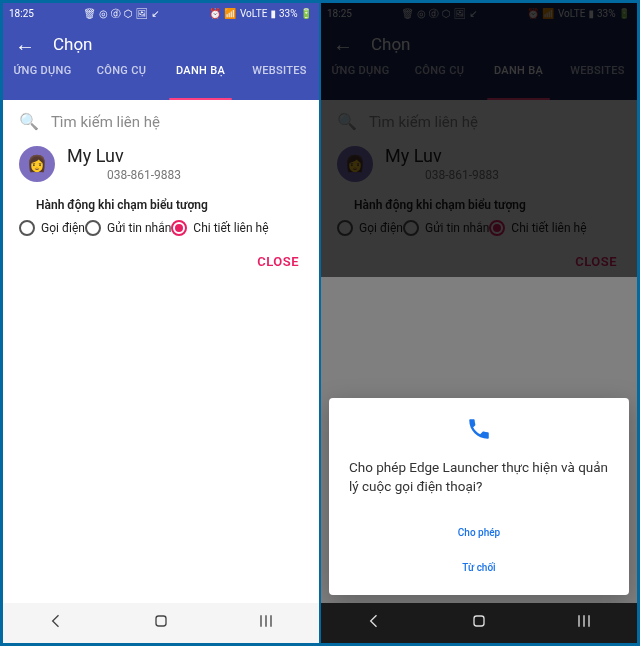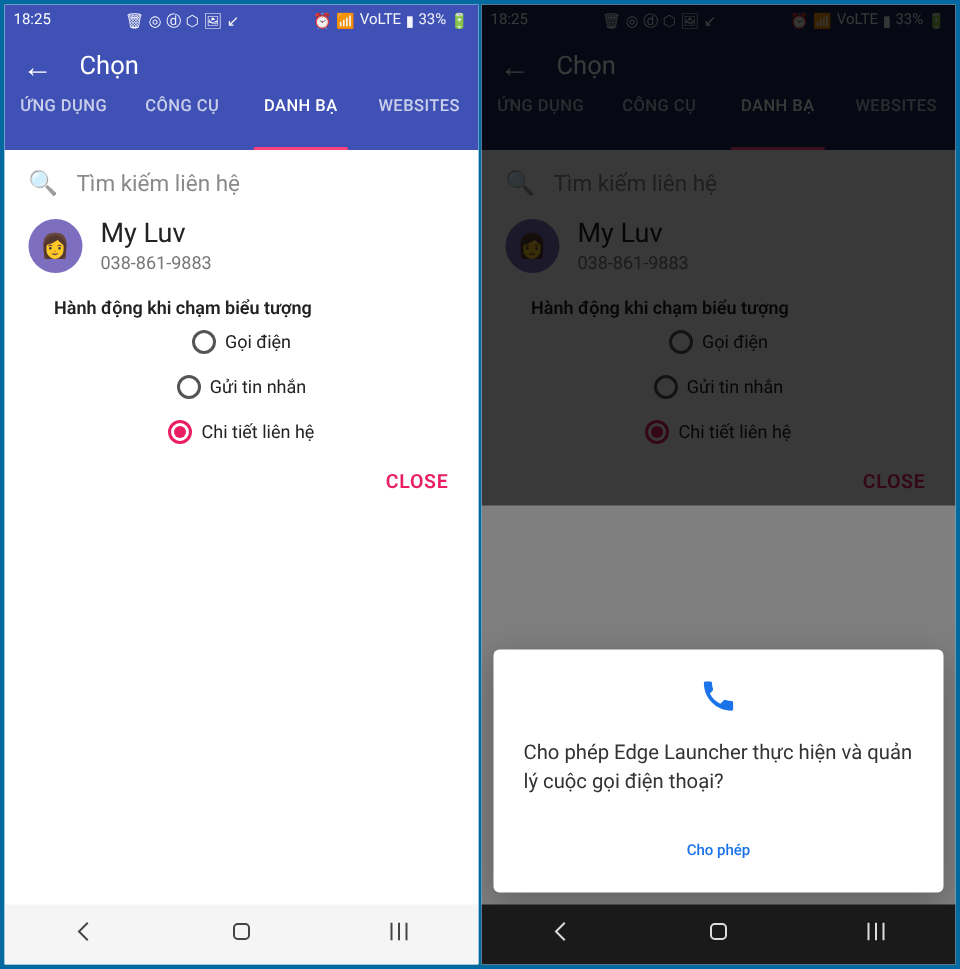--- a/index.html
+++ b/index.html
@@ -28,25 +28,25 @@
 
   .body { position:relative; height:calc(100% - 21px - 40px - 36px - 40px); background:#fff; overflow:hidden; }
   .phone.right .body { background:#fff; }
 
   .search { display:flex; align-items:center; gap:12px; padding:12px 16px 8px; color:#8a8a8a; font-size:15px; }
   .search .mag { font-size:16px; opacity:.6; }
 
   .contact { display:flex; align-items:center; gap:12px; padding:6px 16px 10px; }
   .avatar { width:36px; height:36px; border-radius:50%; background:#7e6ec0; display:flex; align-items:center; justify-content:center; color:#fff; font-size:16px; }
   .cname { font-size:18px; color:#222; }
-  .cphone { font-size:12px; color:#777; margin-top:2px; }
+  .cphone { font-size:12px; color:#777; margin-top:2px;margin-left:40px; }
 
   .sectionlabel { font-size:12px; font-weight:600; color:#222; padding:6px 33px 8px; }
 
-  .radios { display:flex; gap:14px; padding:0 16px 10px; align-items:center; flex-wrap:nowrap;flex-direction:column; }
+  .radios { display:flex; padding:0 16px 10px; align-items:center; flex-wrap:nowrap; }
   .radio { display:flex; align-items:center; gap:6px; font-size:12px; color:#222; }
   .circle { width:16px; height:16px; border:2px solid #555; border-radius:50%; display:inline-block; position:relative; }
   .radio.sel .circle { border-color:#e91e63; }
   .radio.sel .circle::after { content:""; position:absolute; top:2px; left:2px; width:8px; height:8px; background:#e91e63; border-radius:50%; }
 
   .closebtn { text-align:right; padding:8px 20px; color:#e91e63; font-weight:600; font-size:13px; letter-spacing:.5px; }
 
   
   .navbar { position:absolute; bottom:0; left:0; right:0; height:40px; background:#f5f5f5; display:flex; align-items:center; justify-content:space-around; color:#444; }
   .phone.right .navbar { background:#1a1a1a; color:#ddd; }
@@ -236,20 +236,21 @@
     <div class="scrim"></div>
 
     <div class="dialog">
       <div class="dicon">
         <svg width="26" height="26" viewBox="0 0 24 24" fill="#1a73e8">
             <path d="M6.6 10.3c1.4 2.8 3.7 5.1 6.5 6.5l2.2-2.2c.3-.3.7-.4 1.1-.2 1.1.4 2.4.6 3.6.6.6 0 1 .4 1 1V20c0 .6-.4 1-1 1C10.6 21 3 13.4 3 4c0-.6.4-1 1-1h3c.6 0 1 .4 1 1 0 1.2.2 2.5.6 3.6.1.4 0 .8-.2 1.1l-2.2 2.2z"></path>
           </svg>
       </div>
       <div class="dtext">Cho phép Edge Launcher thực hiện và quản lý cuộc gọi điện thoại?</div>
       <div class="dbtn">Cho phép</div>
+      <div class="dbtn">Từ chối</div>
     </div>
 
     <div class="navbar">
       <span><svg viewBox="0 0 24 24" fill="none" stroke="currentColor" stroke-width="1.6">
             <path d="M15 5l-7 7 7 7"></path>
           </svg></span>
       <span><svg viewBox="0 0 24 24" fill="none" stroke="currentColor" stroke-width="1.6">
             <rect x="6" y="6" width="12" height="12" rx="3"></rect>
           </svg></span>
       <span><svg viewBox="0 0 24 24" fill="none" stroke="currentColor" stroke-width="1.6">

